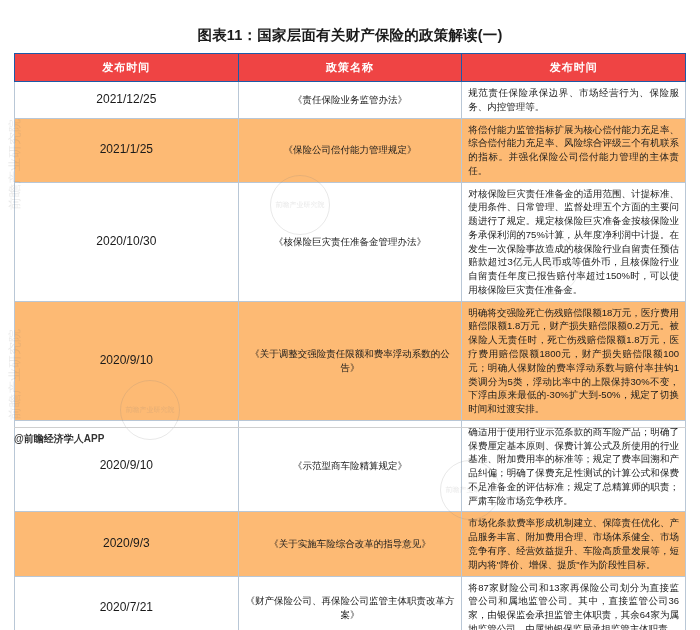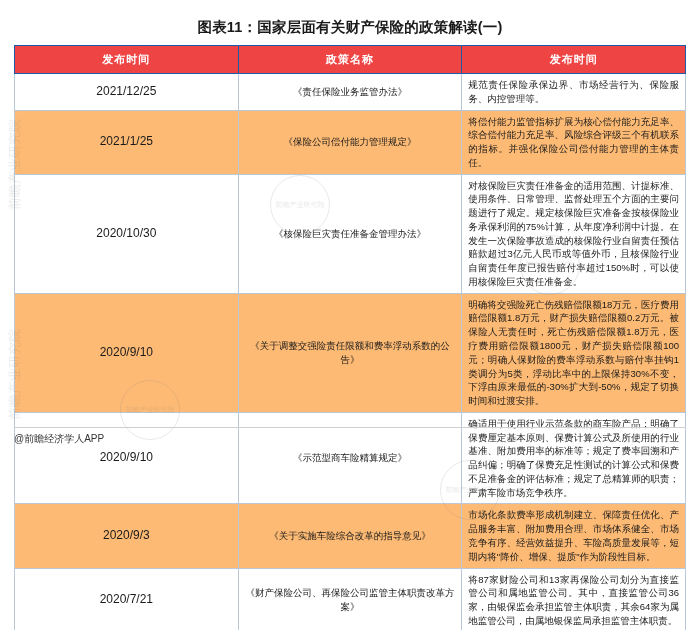--- a/index.html
+++ b/index.html
@@ -13,21 +13,21 @@
     font-family: "Liberation Sans", "DejaVu Sans", sans-serif;
     color: #111;
     position: relative;
     overflow: hidden;
   }
   .page {
     width: 700px;
     height: 454px;
     position: relative;
     box-sizing: border-box;
-    padding: 8px 14px;
+    padding: 16px 14px;
   }
   .title {
     text-align: center;
     font-size: 14.5px;
     font-weight: bold;
     color: #1a1a1a;
     padding: 10px 0 8px 0;
     letter-spacing: 0.2px;
   }
   table.policy-table {
@@ -84,20 +84,21 @@
     justify-content: space-between;
     align-items: center;
     font-size: 10px;
     color: #333;
   }
   .footer .source {
     color: #222;
   }
   .footer .brand {
     color: #333;
+    font-weight: bold;
   }
   .footer-rule {
     position: absolute;
     left: 14px;
     right: 14px;
     bottom: 26px;
     border-top: 1px solid #cfcfcf;
     height: 0;
   }
   

